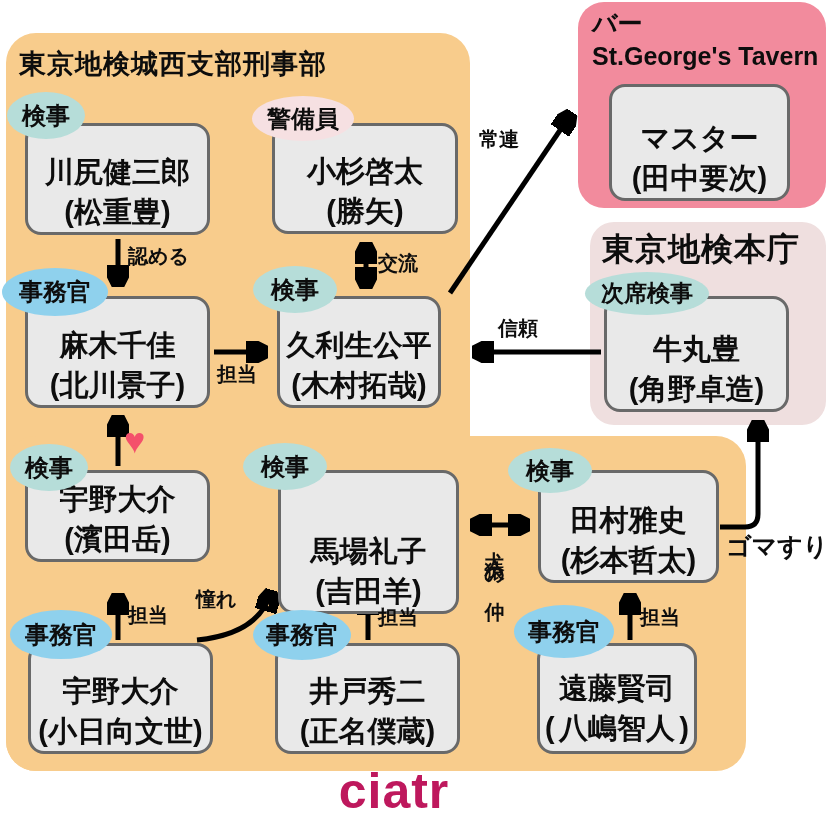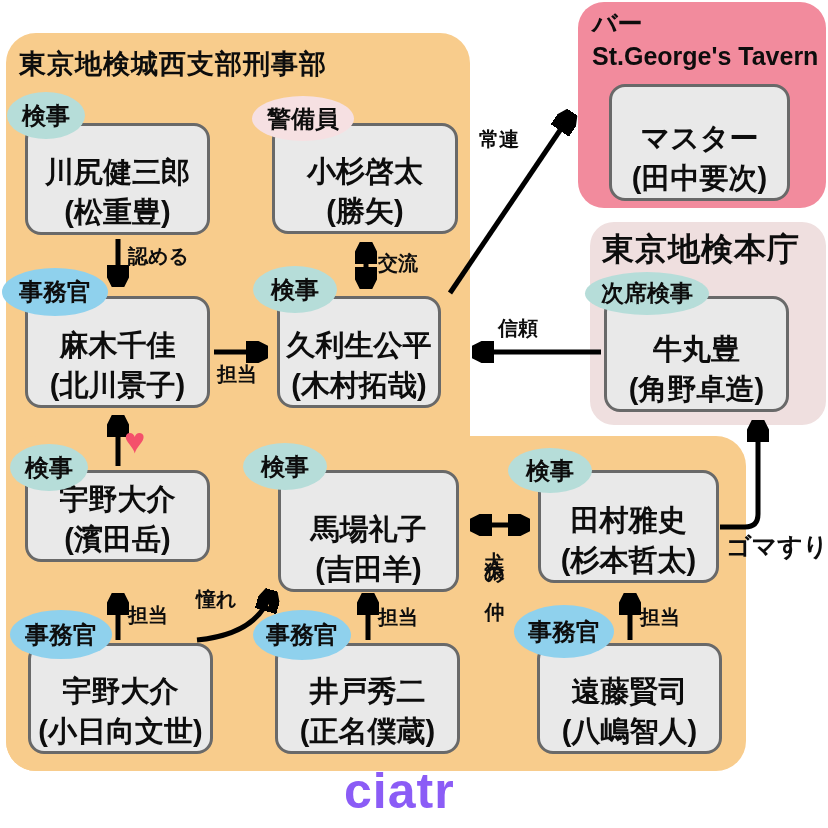--- a/index.html
+++ b/index.html
@@ -31,25 +31,25 @@
     display: flex; flex-direction: column; align-items: center; justify-content: flex-end;
     text-align: center; font-size: 29px; line-height: 40px; z-index: 3;
   }
   .b-kawajiri { left: 25px;  top: 123px; width: 185px; height: 112px; }
   .b-kosugi   { left: 272px; top: 123px; width: 186px; height: 111px; }
   .b-asagi    { left: 25px;  top: 296px; width: 185px; height: 112px; }
   .b-kuryu    { left: 277px; top: 296px; width: 164px; height: 112px; }
   .b-master   { left: 609px; top: 84px;  width: 181px; height: 117px; }
   .b-ushimaru { left: 604px; top: 296px; width: 185px; height: 116px; }
   .b-uno      { left: 25px;  top: 470px; width: 185px; height: 92px; }
-  .b-baba     { left: 278px; top: 470px; width: 181px; height: 122px; }
+  .b-baba     { left: 278px; top: 470px; width: 181px; height: 144px; }
   .b-tamura   { left: 538px; top: 470px; width: 181px; height: 113px; }
   .b-suetsugu { left: 28px;  top: 643px; width: 185px; height: 111px; }
   .b-ido      { left: 275px; top: 643px; width: 185px; height: 111px; }
-  .b-endo     { left: 537px; top: 643px; width: 185px; height: 111px; }
+  .b-endo     { left: 537px; top: 643px; width: 160px; height: 111px; font-family: Liberation Mono, monospace; }
 
   
   .badge {
     position: absolute; border-radius: 50%;
     display: flex; align-items: center; justify-content: center;
     font-size: 24px; z-index: 4; white-space: nowrap;
   }
   .teal { background: #B6DDD9; }
   .blue { background: #8FD1ED; }
   .pinkish { background: #F6E0E2; }
@@ -77,22 +77,22 @@
   .l-tanto-ido      { left: 378px; top: 604px; }
   .l-tanto-endo     { left: 640px; top: 604px; }
   .l-gomasuri { left: 726px; top: 530px; font-size: 25px; }
   .l-kenen {
     left: 482px; top: 536px;
     writing-mode: vertical-rl; text-orientation: upright; letter-spacing: 9px;
   }
   .heart { position: absolute; left: 124px; top: 420px; font-size: 36px; color: #F4506B; z-index: 5; }
 
   .logo {
-    position: absolute; left: 344px; top: 762px; width: 140px; 
-    font-size: 50px; color: #8b5cf6; letter-spacing: 1px; z-index: 6;
+    position: absolute; left: 324px; top: 762px; width: 140px; text-align: center;
+    font-size: 50px; color: #be185d; letter-spacing: 1px; z-index: 6;
   }
 
   svg.arrows { position: absolute; left: 0; top: 0; width: 828px; height: 828px; z-index: 2; }
   svg.arrows path { stroke: #000; stroke-width: 5; fill: none; stroke-linejoin: round; }
 </style>
 </head>
 <body>
 
 <div class="stage">
 

